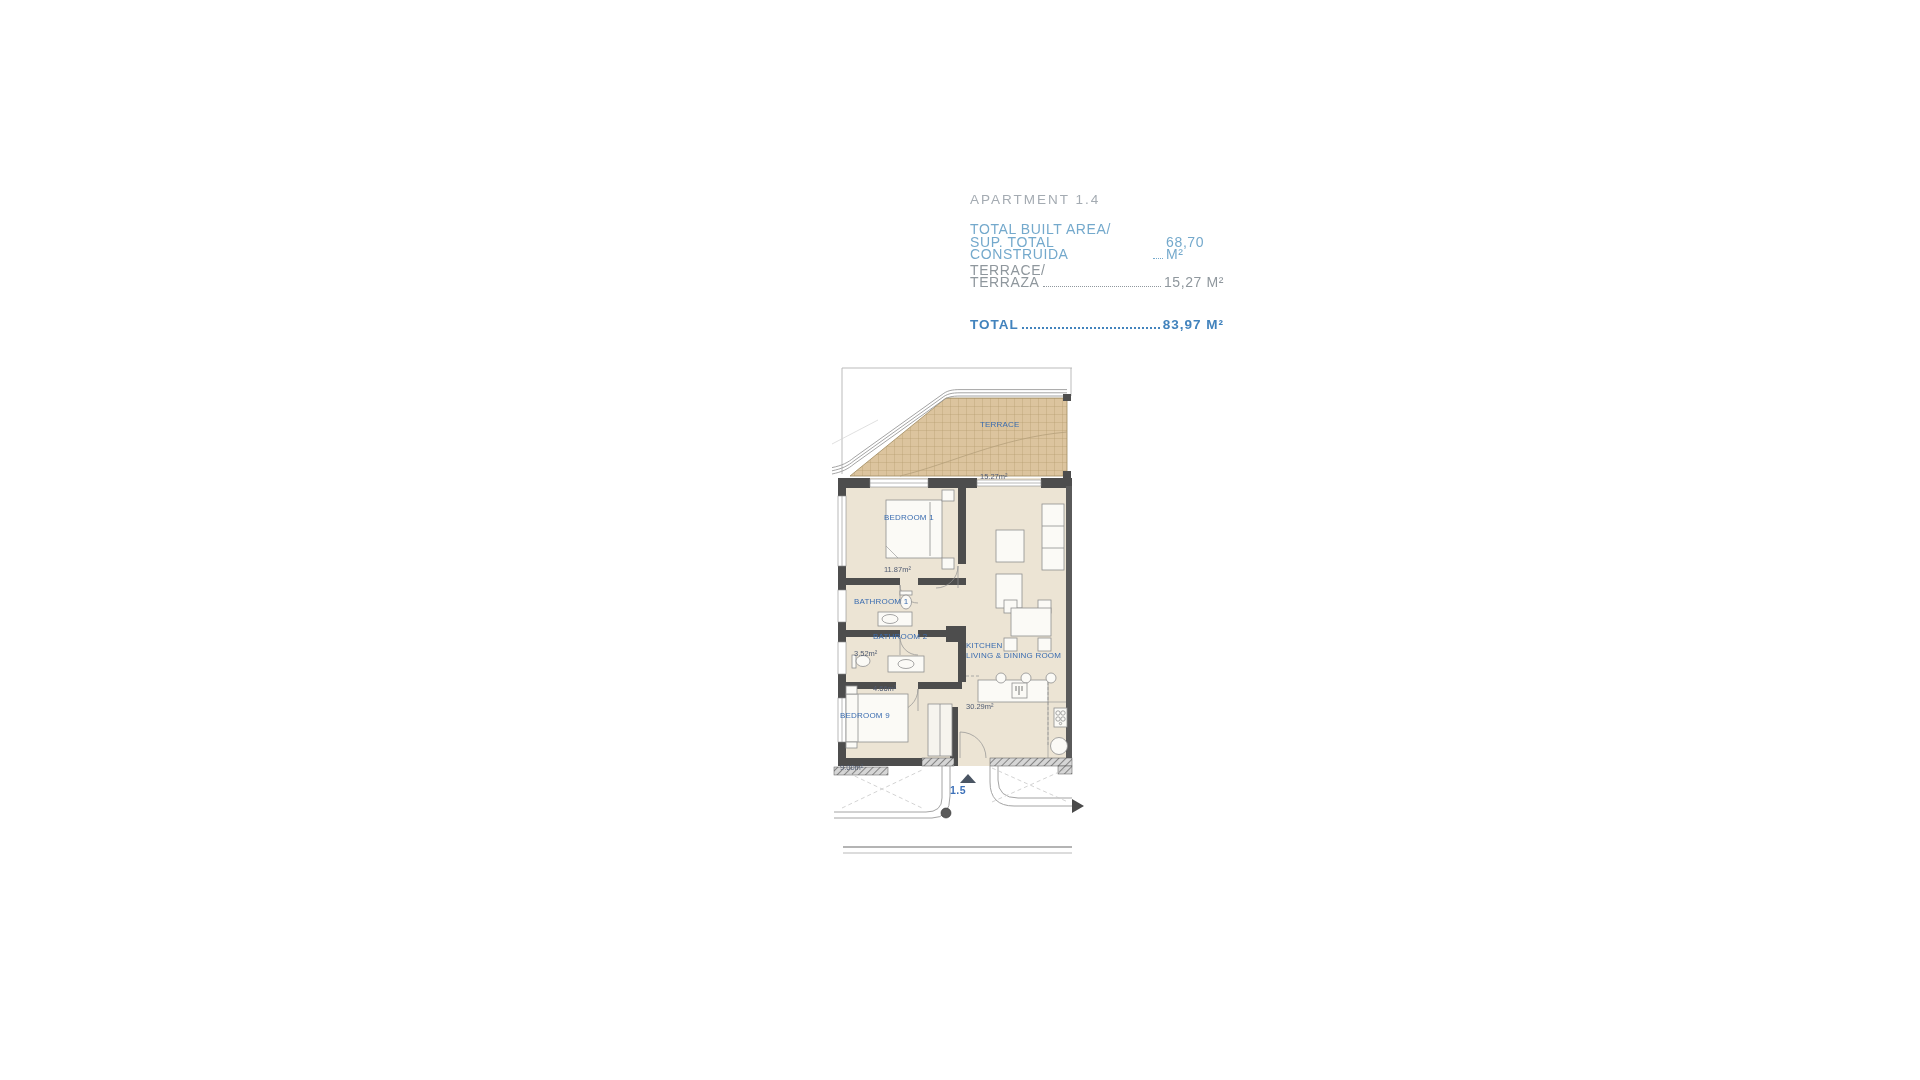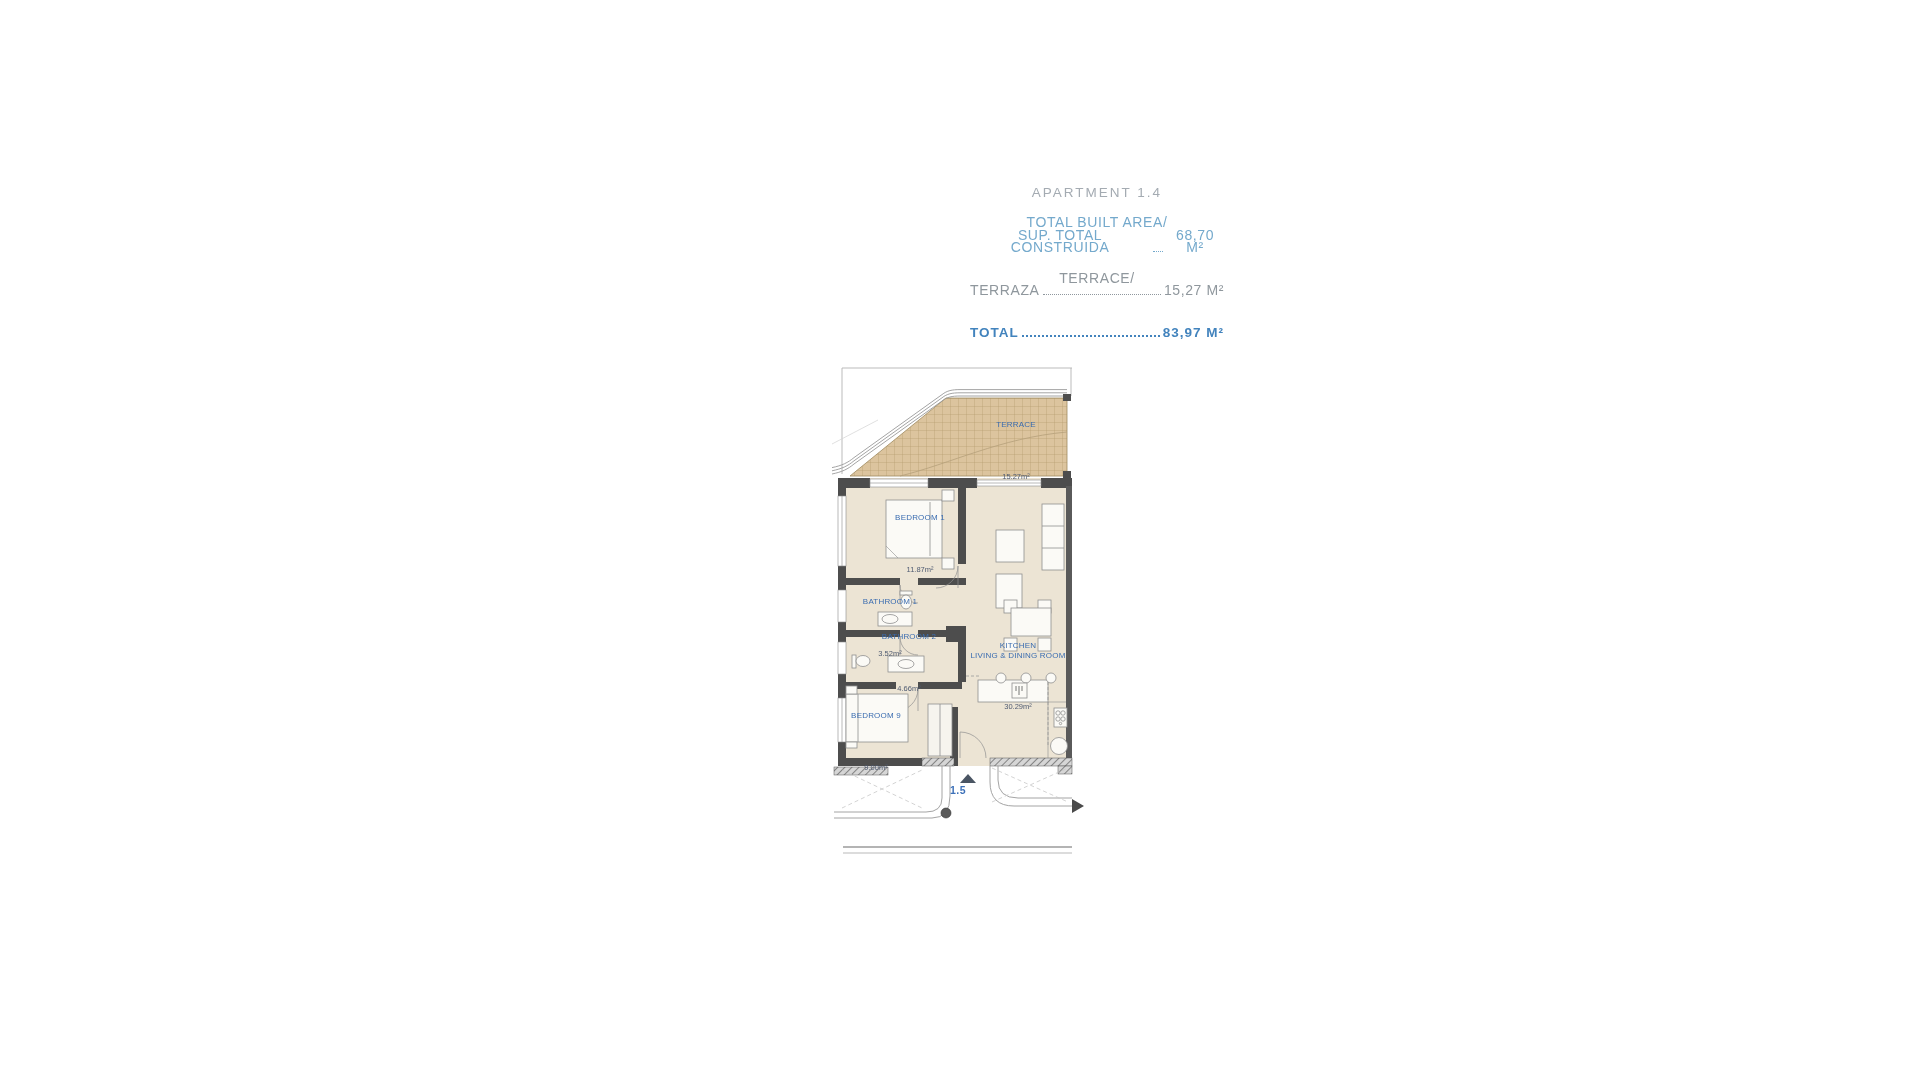--- a/index.html
+++ b/index.html
@@ -2,44 +2,44 @@
 <html><head>
 <meta charset="utf-8">
 <style>
   html,body { margin:0; padding:0; background:#ffffff; }
   .page {
     position:relative; width:1920px; height:1080px; background:#ffffff;
     font-family:"Liberation Sans", sans-serif; overflow:hidden;
   }
 
   
-  .header-block { position:absolute; left:970px; top:185px; width:254px;text-align:center; }
+  .header-block { position:absolute; left:970px; top:192px; width:254px; }
   .apt-title {
     font-size:13.5px; font-weight:400; color:#a4abb2;
     letter-spacing:2px; margin:0 0 16px 0;
   }
   .arearow { font-size:14px; letter-spacing:0.6px; line-height:12.5px; }
   .arearow.blue { color:#74a9cc; }
-  .arearow.gray { color:#8f979d; margin-top:18px; }
+  .arearow.gray { color:#8f979d; margin-top:3px; }
   .leader-line { display:flex; align-items:flex-end; }
   .leader {
     flex:1; border-bottom:1.5px dotted currentColor;
     margin:0 3px 2px 3px; min-width:10px;
   }
   .total-row {
     display:flex; align-items:flex-end; margin-top:28px;
     font-size:13.5px; font-weight:700; letter-spacing:1px; color:#4283bd;
   }
   .total-row .leader { border-bottom:2px dotted #4283bd; margin-bottom:3px; }
 
   
   .plan { position:absolute; left:830px; top:350px; width:260px; height:520px; z-index:1; }
   .plan svg { position:absolute; left:0; top:0; }
 
-  .room-label { position:absolute; text-align:center; line-height:9.5px; z-index:3; }
+  .room-label { position:absolute; text-align:left; line-height:9.5px; z-index:3; }
   .room-name { font-size:8px; color:#3a6cb0; letter-spacing:0.2px; }
   .room-area { font-size:7.5px; color:#4f5b72;margin-top:42px; }
 
   .entrance-label { position:absolute; left:120px; top:424px; width:36px; text-align:left; z-index:3; }
   .entrance-tri {
     width:0; height:0; margin:0 auto 1px auto;
     border-left:8px solid transparent; border-right:8px solid transparent;
     border-bottom:9px solid #4a5563;
   }
   .entrance-num { font-size:10.5px; font-weight:700; color:#3c70b8; letter-spacing:0.5px; }

